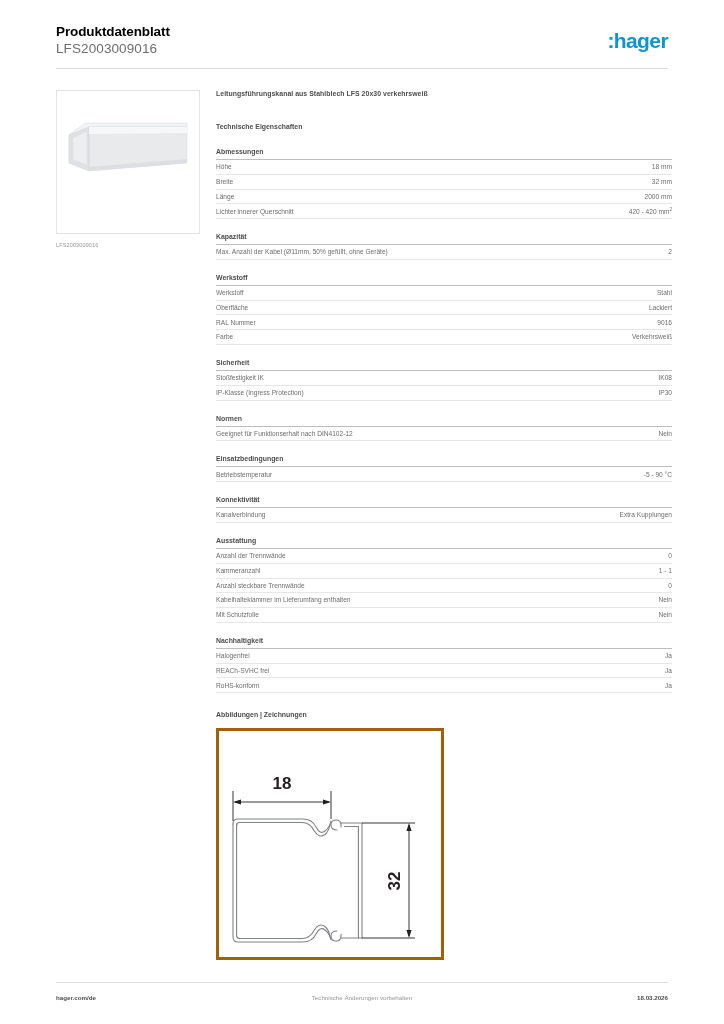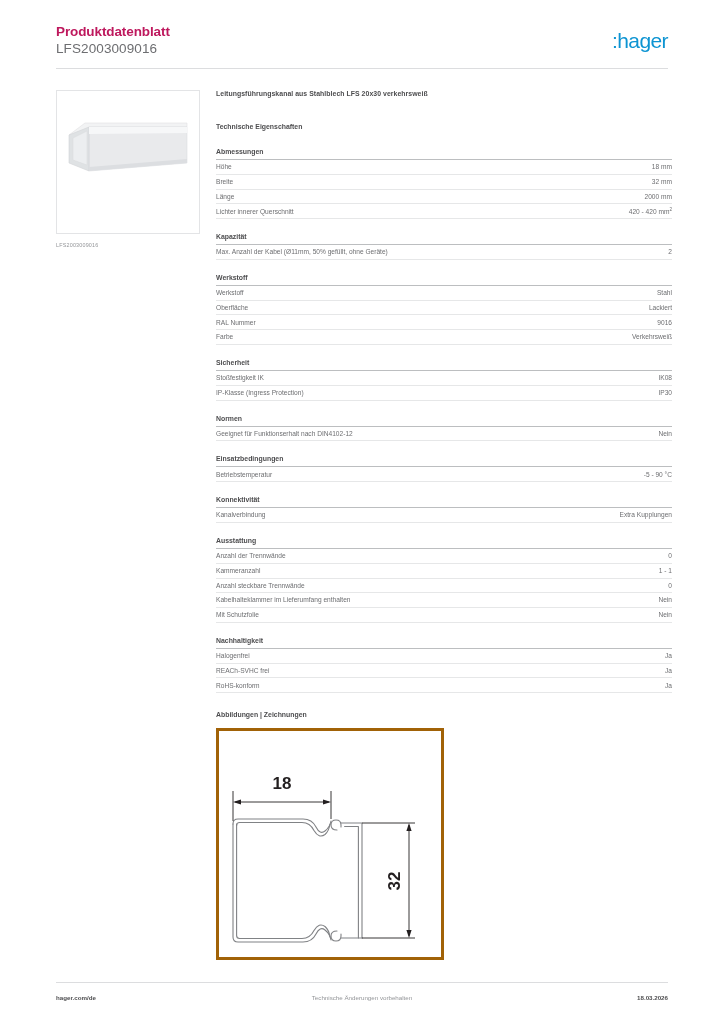--- a/index.html
+++ b/index.html
@@ -26,37 +26,37 @@
   .header {
     position: absolute;
     left: 56px;
     top: 24px;
     width: 612px;
     height: 46px;
   }
   .doc-title {
     font-size: 13.5px;
     font-weight: bold;
-    color: #be185d;
+    color: #000000;
     letter-spacing: -0.1px;
     line-height: 16px;
   }
   .doc-ref {
     font-size: 13.5px;
     font-weight: normal;
     color: #6d6e71;
     letter-spacing: 0.1px;
     line-height: 17px;
   }
   .logo {
     position: absolute;
     right: 0;
     top: 6px;
     font-size: 21px;
-    font-weight: normal;
+    font-weight: bold;
     color: #0d94d2;
     letter-spacing: -0.6px;
     line-height: 22px;
   }
   .header-rule {
     position: absolute;
     left: 56px;
     top: 68px;
     width: 612px;
     height: 1px;

